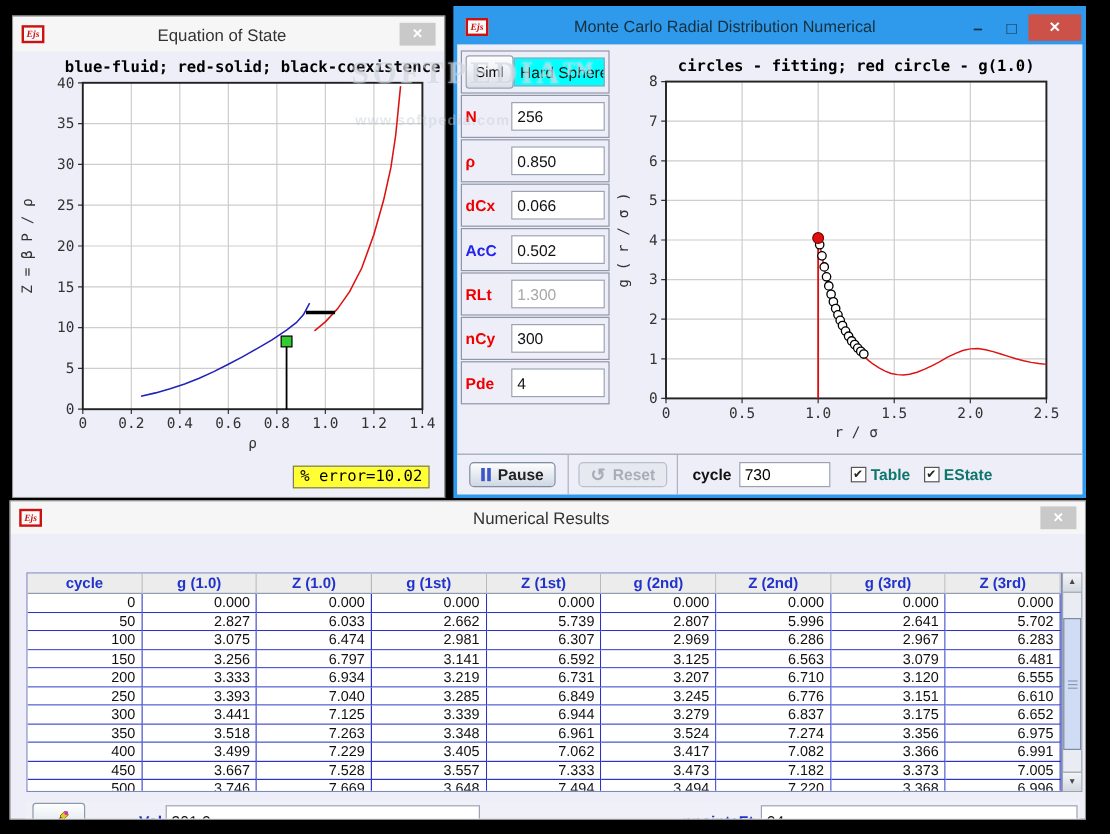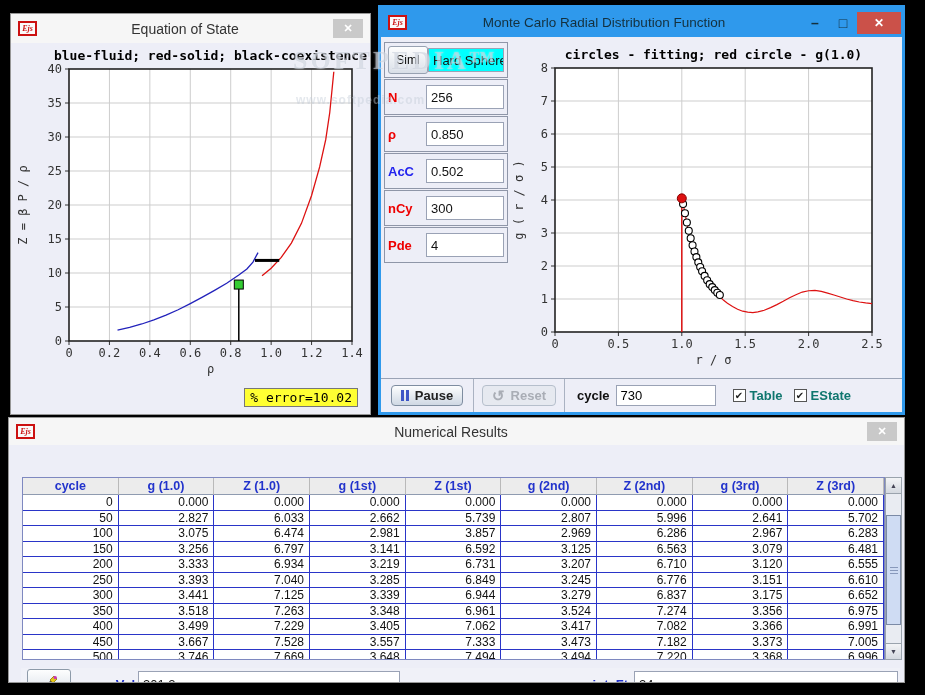--- a/index.html
+++ b/index.html
@@ -45,21 +45,21 @@
         display:flex;align-items:center;background:#edeef7;}
   .sec{height:100%;display:flex;align-items:center;justify-content:center;border-right:1px solid #aab2c2;}
   .jbtn{display:inline-flex;align-items:center;gap:6px;padding:2px 9px;height:21px;box-sizing:border-box;
         border:1px solid #7e8da0;border-radius:4px;background:linear-gradient(#fdfefe,#cfd8e4);
         font-size:13px;font-weight:bold;color:#222;cursor:default;}
   .jbtn.disabled{color:#a9adb5;background:#e6e9f0;border-color:#b6bfcc;}
   .pausebars{display:inline-flex;gap:2px;}
   .pausebars i{width:3px;height:11px;background:#3d55c6;}
   .reset-glyph{font-size:15px;font-weight:bold;color:#a9adb5;}
   .cycle-label{font-size:13px;font-weight:bold;color:#111;margin:0 6px 0 12px;}
-  .cycle-input{width:100px;height:21px;box-sizing:border-box;border:1px solid #9aa2b5;background:#fff;
+  .cycle-input{width:76px;height:21px;box-sizing:border-box;border:1px solid #9aa2b5;background:#fff;
         font-family:"Liberation Sans",sans-serif;font-size:13px;padding-left:4px;}
   .cbwrap{display:flex;align-items:center;margin-left:17px;}
   .cb{width:13px;height:13px;box-sizing:border-box;border:1px solid #555;background:#fff;position:relative;
       display:flex;align-items:center;justify-content:center;font-size:10px;color:#222;line-height:10px;}
   .cblabel{font-size:13px;font-weight:bold;color:#0f766e;margin-left:4px;}
   
   .results-table{position:absolute;left:13px;top:32px;width:863px;height:183px;overflow:hidden;
       box-sizing:border-box;border:1px solid #7e88c0;background:#fff;
       display:grid;grid-template-columns:repeat(9,1fr);grid-template-rows:17px repeat(11,15.5px);}
   .hcell{box-sizing:border-box;border-right:1px solid #b9b9b9;border-bottom:1px solid #8f9bb0;
@@ -167,21 +167,21 @@
             <text x="199.5" y="330" text-anchor="middle" class="tick">ρ</text>
             <text x="16" y="162" text-anchor="middle" class="ylab" transform="rotate(-90 16 162)">Z = β P / ρ</text>
           </svg></div>
       <div class="error-badge">% error=10.02</div>
     </div>
   </div>
 
   <div class="win win-active" style="left:378px;top:5px;width:527px;height:410px;">
     <div class="titlebar-active">
       <span class="ejs-icon">Ejs</span>
-      <span class="title">Monte Carlo Radial Distribution Function</span>
+      <span class="title">Monte Carlo Radial Distribution Numerical</span>
       <span class="cap-btn">
         <span>–</span>
         </span>
       <span class="cap-btn">
         <span>□</span>
         </span>
       <span class="btn-close-red">
         <span>✕</span>
         </span>
     </div>
@@ -193,22 +193,30 @@
           </div>
           <div class="frow">
             <span class="flab" style="color: rgb(238, 0, 0);">N</span>
             <input class="finp" value="256" style="">
           </div>
           <div class="frow">
             <span class="flab" style="color: rgb(238, 0, 0);">ρ</span>
             <input class="finp" value="0.850" style="">
           </div>
           <div class="frow">
+            <span class="flab" style="color: rgb(238, 0, 0);">dCx</span>
+            <input class="finp" value="0.066" style="">
+          </div>
+          <div class="frow">
             <span class="flab" style="color: rgb(34, 34, 238);">AcC</span>
             <input class="finp" value="0.502" style="">
+          </div>
+          <div class="frow">
+            <span class="flab" style="color: rgb(238, 0, 0);">RLt</span>
+            <input class="finp dis" value="1.300" style="">
           </div>
           <div class="frow">
             <span class="flab" style="color: rgb(238, 0, 0);">nCy</span>
             <input class="finp" value="300" style="">
           </div>
           <div class="frow">
             <span class="flab" style="color: rgb(238, 0, 0);">Pde</span>
             <input class="finp" value="4" style="">
           </div>
         </div>
@@ -349,21 +357,21 @@
           <div class="cell">2.662</div>
           <div class="cell">5.739</div>
           <div class="cell">2.807</div>
           <div class="cell">5.996</div>
           <div class="cell">2.641</div>
           <div class="cell">5.702</div>
           <div class="cell">100</div>
           <div class="cell">3.075</div>
           <div class="cell">6.474</div>
           <div class="cell">2.981</div>
-          <div class="cell">3.857</div>
+          <div class="cell">6.307</div>
           <div class="cell">2.969</div>
           <div class="cell">6.286</div>
           <div class="cell">2.967</div>
           <div class="cell">6.283</div>
           <div class="cell">150</div>
           <div class="cell">3.256</div>
           <div class="cell">6.797</div>
           <div class="cell">3.141</div>
           <div class="cell">6.592</div>
           <div class="cell">3.125</div>

